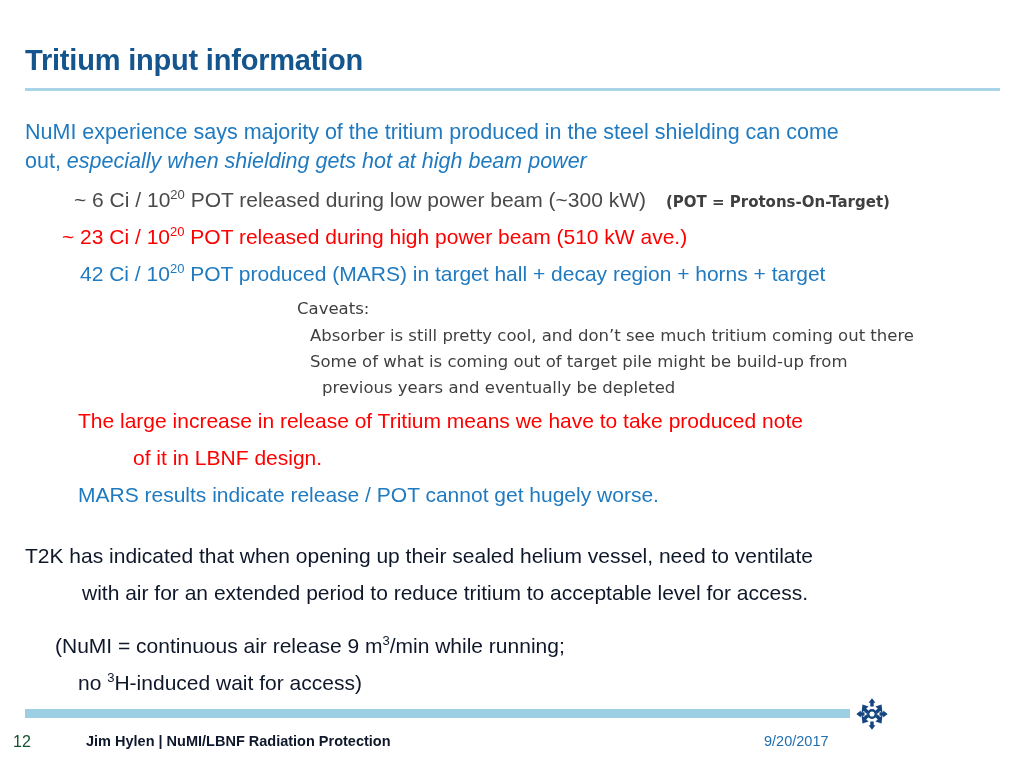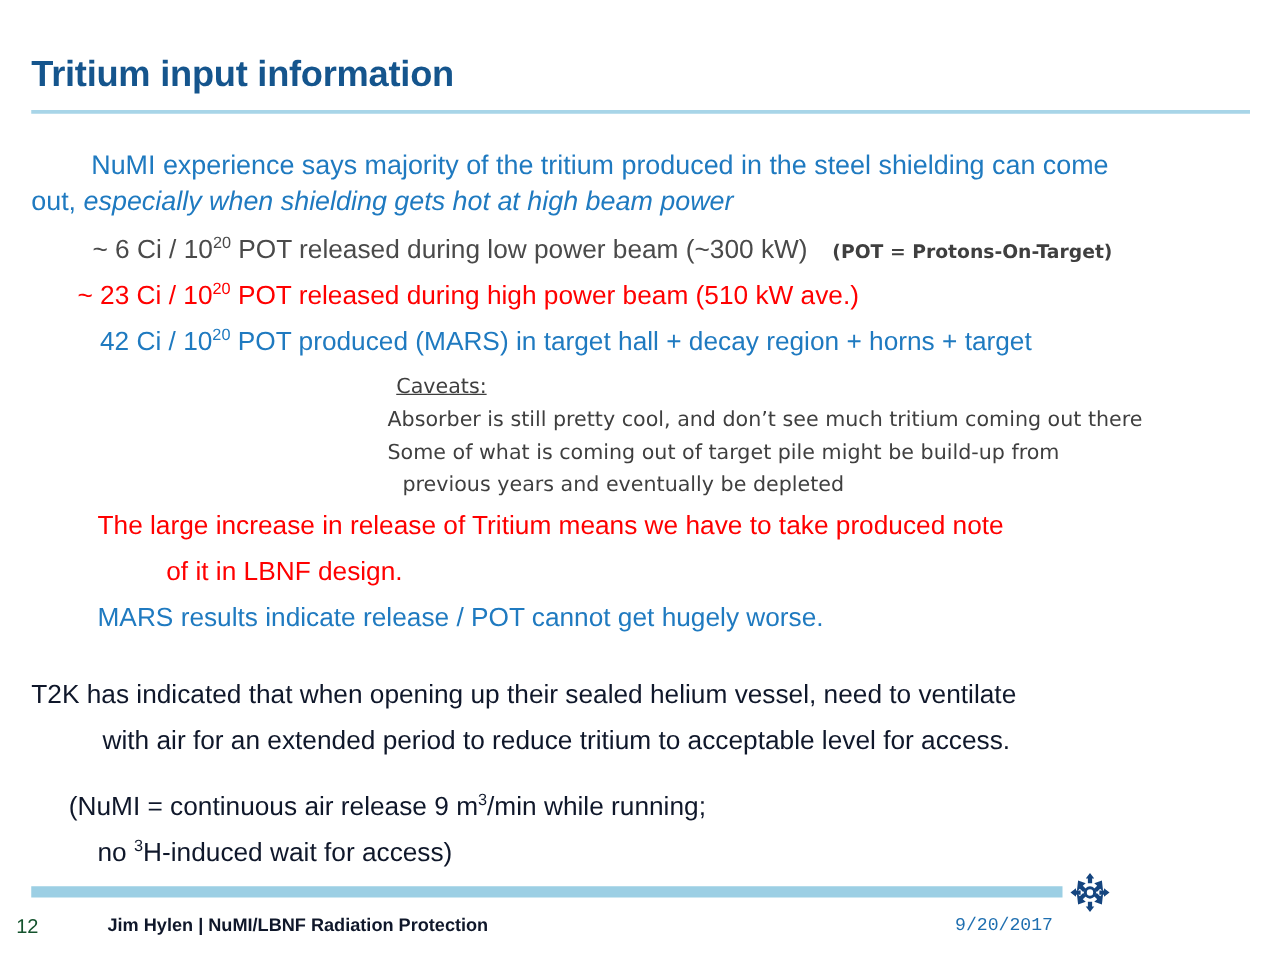--- a/index.html
+++ b/index.html
@@ -71,22 +71,20 @@
     color: #3F3F3F;
   }
   .caveat {
     position: absolute;
     white-space: nowrap;
     font-family: "DejaVu Sans", sans-serif;
     font-size: 16.5px;
     color: #3F3F3F;
   }
   .caveat-head {
-    text-decoration: underline;
-    margin-left: 20px;
   }
 
   
   .footer-bar {
     position: absolute;
     left: 25px;
     top: 709px;
     width: 825px;
     height: 9px;
     background: #9CCFE4;
@@ -107,21 +105,20 @@
     color: #0f172a;
     white-space: nowrap;
   }
   .footer-date {
     position: absolute;
     left: 764px;
     top: 733px;
     font-size: 14.5px;
     color: #1F6FB0;
     white-space: nowrap;
-    font-family: Liberation Mono, monospace;
   }
 
   
   .logo {
     position: absolute;
     left: 855px;
     top: 697px;
     display: flex;
     align-items: center;
     gap: 6px;
@@ -138,21 +135,21 @@
 </head>
 <body>
 
 <div class="slide">
 
   <div class="slide-title">Tritium input information</div>
   <div class="title-rule"></div>
 
   <div class="body-area">
 
-    <div class="line blue" style="left:25px; top:121px; font-size:21.5px;margin-left:48px;">NuMI experience says majority of the tritium produced in the steel shielding can come</div>
+    <div class="line blue" style="left:25px; top:121px; font-size:21.5px;">NuMI experience says majority of the tritium produced in the steel shielding can come</div>
     <div class="line blue" style="left:25px; top:150px; font-size:21.5px;">
       <span>out, </span><span class="ital">especially when shielding gets hot at high beam power</span>
     </div>
 
     <div class="line dark" style="left:74px; top:189px;">
       <span>~ 6 Ci / 10</span><sup>20</sup><span> POT released during low power beam (~300 kW)</span>
       <span class="note" style="margin-left:14px;font-weight:bold;">(POT = Protons-On-Target)</span>
     </div>
 
     <div class="line red" style="left:62px; top:226px;">

